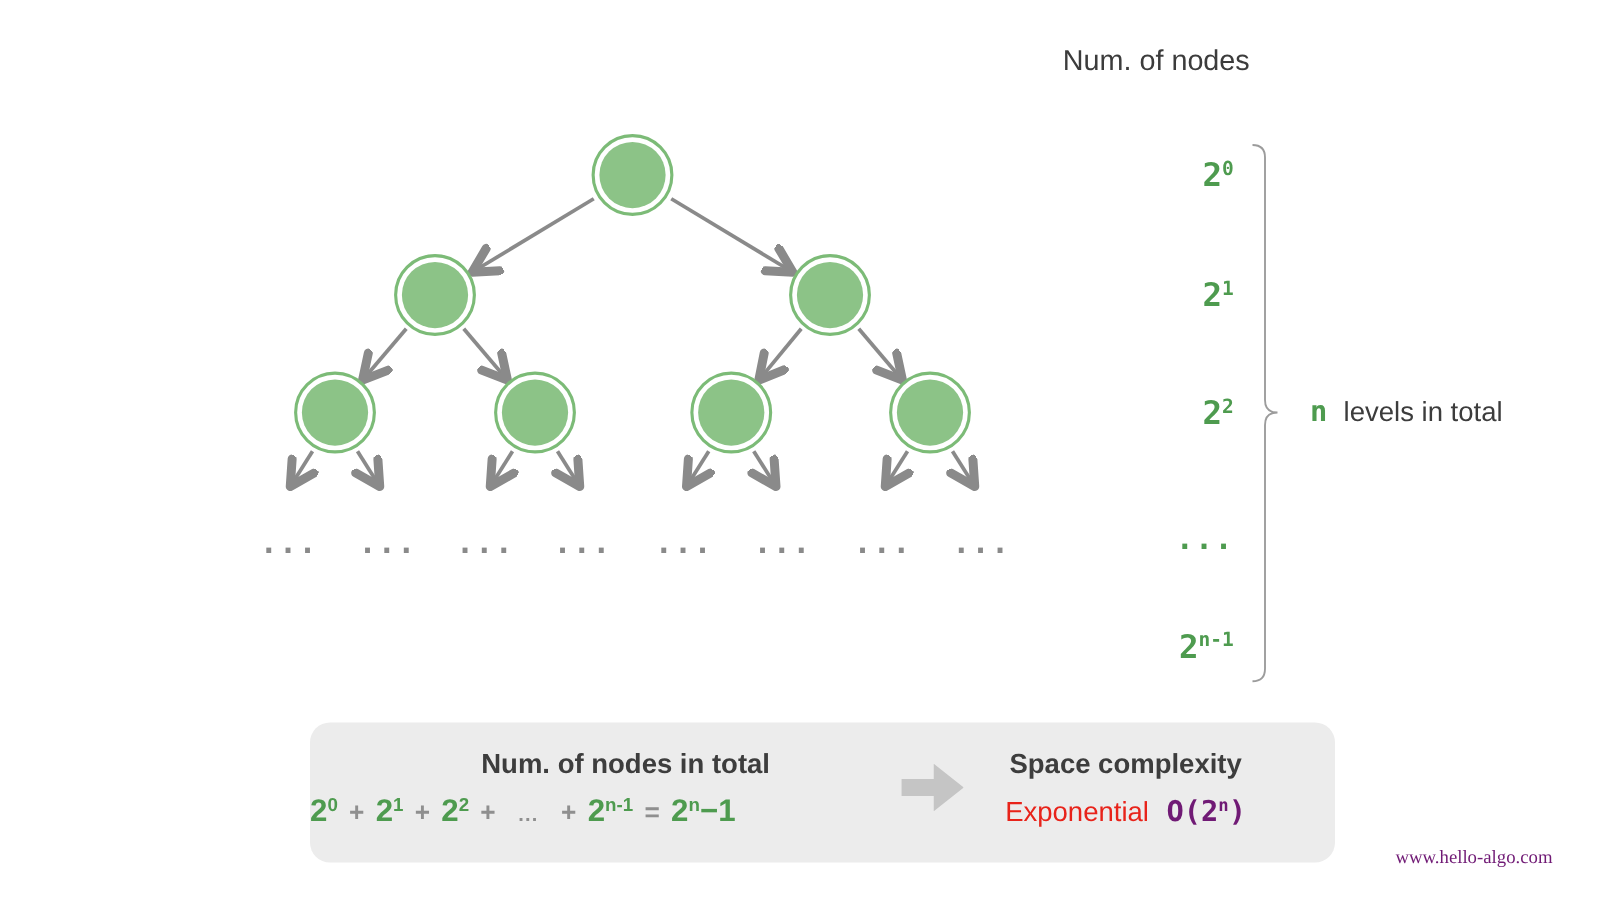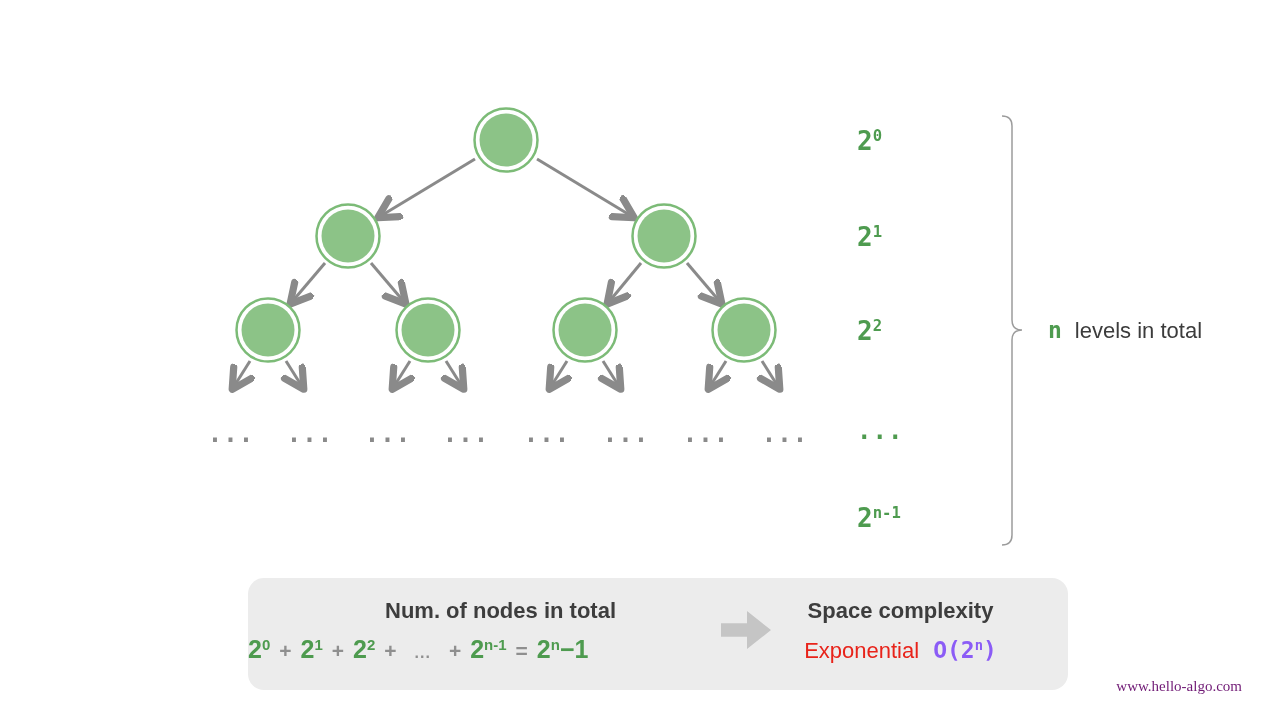--- a/index.html
+++ b/index.html
@@ -8,21 +8,21 @@
   .abs { position: absolute; }
 
   #tree-svg { position: absolute; left: 0; top: 0; }
 
   #header {
     left: 815px; top: 33px; width: 220px;
     text-align: center; font-size: 23px; line-height: 30px; color: #3C3C3C;
   }
 
   .level-label {
-    left: 857px; width: 130px; text-align: left;
+    left: 857px; width: 130px; text-align: right;
     font-family: "DejaVu Sans Mono", monospace; font-weight: bold;
     font-size: 26px; line-height: 30px; color: #4E9B4F;
   }
   .level-label sup, .formula sup, .big-o sup {
     font-size: 0.60em; vertical-align: baseline; position: relative; top: -0.55em;
   }
   #level-dots { font-size: 24px; letter-spacing: 1px; }
 
   #brace-label { left: 1048px; top: 317px; font-size: 22px; color: #3C3C3C; white-space: nowrap; }
   #brace-label .n {
@@ -54,21 +54,21 @@
   .formula .op { color: #8F8F8F; font-size: 21px; margin: 0 9px; }
   .formula .dots-op { font-size: 16px; letter-spacing: 1px; }
   #block-arrow {
     left: 473px; top: 33px; width: 50px; height: 38px; background: #C5C5C5;
     clip-path: polygon(0 32%, 52% 32%, 52% 0, 100% 50%, 52% 100%, 52% 68%, 0 68%);
   }
   #complexity-line { left: 525px; width: 255px; top: 59px; text-align: center; white-space: nowrap; }
   #complexity-name { font-size: 22px; font-weight: normal; color: #E8231A; margin-right: 14px; }
   .big-o {
     font-family: "DejaVu Sans Mono", monospace; font-weight: bold;
-    font-size: 23px; color: #8b5cf6;
+    font-size: 23px; color: #701a75;
   }
 
   #watermark {
     left: 1030px; top: 678px; width: 212px; text-align: right;
     font-family: Liberation Serif, serif; font-size: 15px; color: #701a75;
   }
 </style>
 </head>
 <body>
 
@@ -122,20 +122,21 @@
   </g>
   <g>
     <circle cx="744" cy="330" r="31.5" fill="#ffffff" stroke="#7CBB77" stroke-width="2.5"></circle>
     <circle cx="744" cy="330" r="26.5" fill="#8CC387"></circle>
   </g>
 
   <path d="M 1002,116 Q 1012,116 1012,126 L 1012,320 Q 1012,330 1022,330 Q 1012,330 1012,340 L 1012,535 Q 1012,545 1002,545" fill="none" stroke="#9C9C9C" stroke-width="1.5"></path>
 </svg>
 
 <div id="header" class="abs">
+  <div>Num. of nodes</div>
 </div>
 
 <div class="abs level-label" style="top:126px"><span>2</span><sup>0</sup></div>
 <div class="abs level-label" style="top:222px"><span>2</span><sup>1</sup></div>
 <div class="abs level-label" style="top:316px"><span>2</span><sup>2</sup></div>
 <div class="abs level-label" id="level-dots" style="top:416px">...</div>
 <div class="abs level-label" style="top:503px"><span>2</span><sup>n-1</sup></div>
 
 <div id="brace-label" class="abs">
   <span class="n">n</span><span>levels in total</span>

